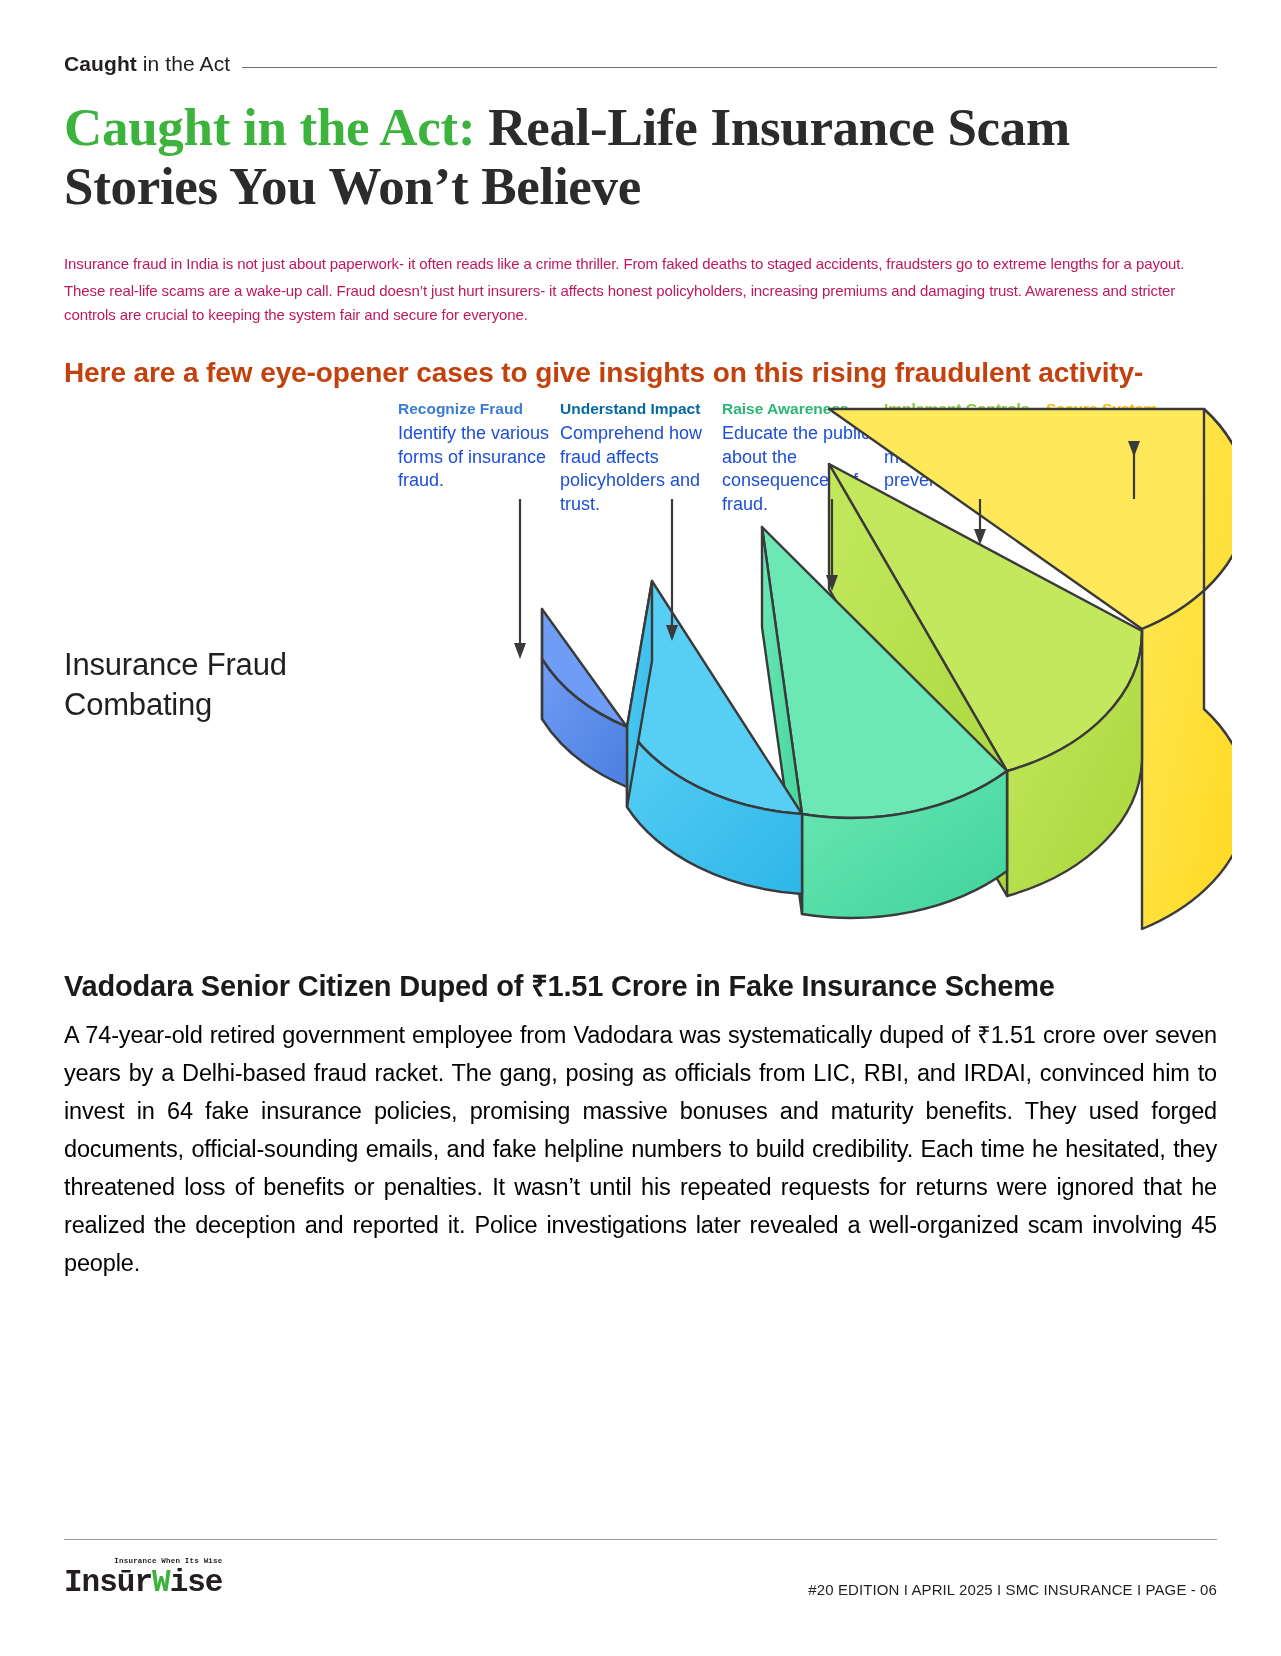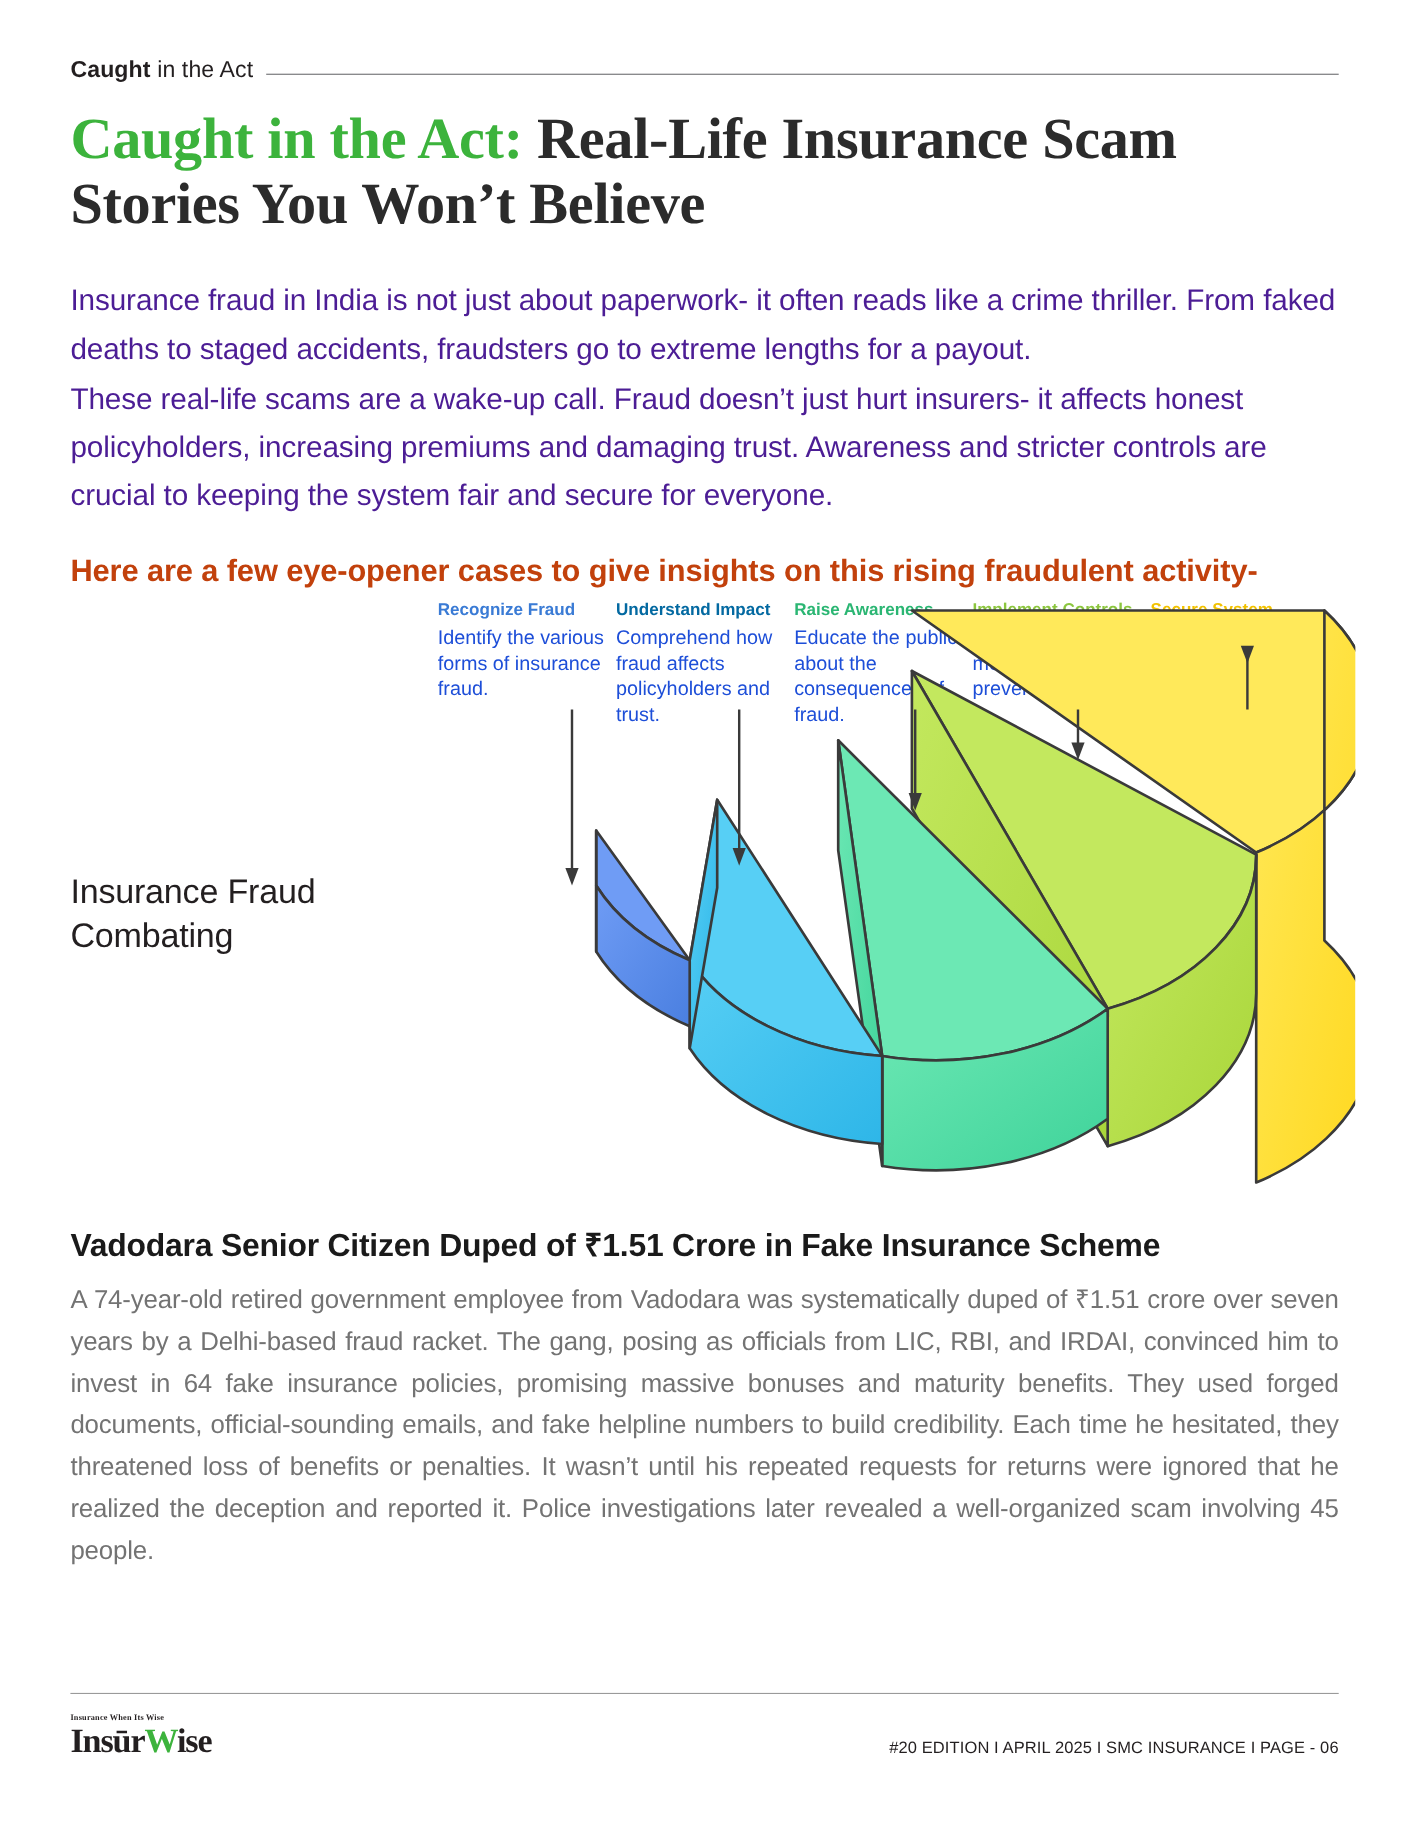--- a/index.html
+++ b/index.html
@@ -52,23 +52,23 @@
     font-size: 53px;
     line-height: 1.12;
     color: #2b2b2b;
     letter-spacing: -.3px;
   }
   .title .green { color: #3cb33c; }
 
   
   p.lead {
     margin: 16px 0 0 0;
-    font-size: 27px;
+    font-size: 15px;
     line-height: 1.62;
-    color: #4c1d95;
+    color: #be185d;
     letter-spacing: -.1px;
   }
   p.lead.second { margin-top: 2px; }
 
   .subhead {
     margin-top: 30px;
     font-size: 28px;
     font-weight: 700;
     color: #c2410c;
     letter-spacing: -.1px;
@@ -125,21 +125,21 @@
     font-size: 29px;
     font-weight: 700;
     color: #1a1a1a;
     letter-spacing: -.2px;
   }
   .case-body {
     margin-top: 12px;
     font-size: 23.5px;
     line-height: 1.62;
     text-align: justify;
-    color: #737373;
+    color: #000000;
     letter-spacing: -.15px;
   }
 
   
   .footer-rule {
     position: absolute;
     left: 64px;
     right: 64px;
     bottom: 116px;
     height: 1px;
@@ -148,22 +148,23 @@
   .footer {
     position: absolute;
     left: 64px;
     right: 64px;
     bottom: 58px;
     display: flex;
     align-items: flex-end;
     justify-content: space-between;
   }
   .logo {
-    font-family: Liberation Serif, serif;
+    font-family: Liberation Mono, monospace;
     line-height: 1;
+    text-align: right;
   }
   .logo-top {
     font-size: 7.5px;
     font-weight: 700;
     letter-spacing: .2px;
     color: #231f20;
     margin-bottom: 2px;
   }
   .logo-main {
     font-size: 31px;

